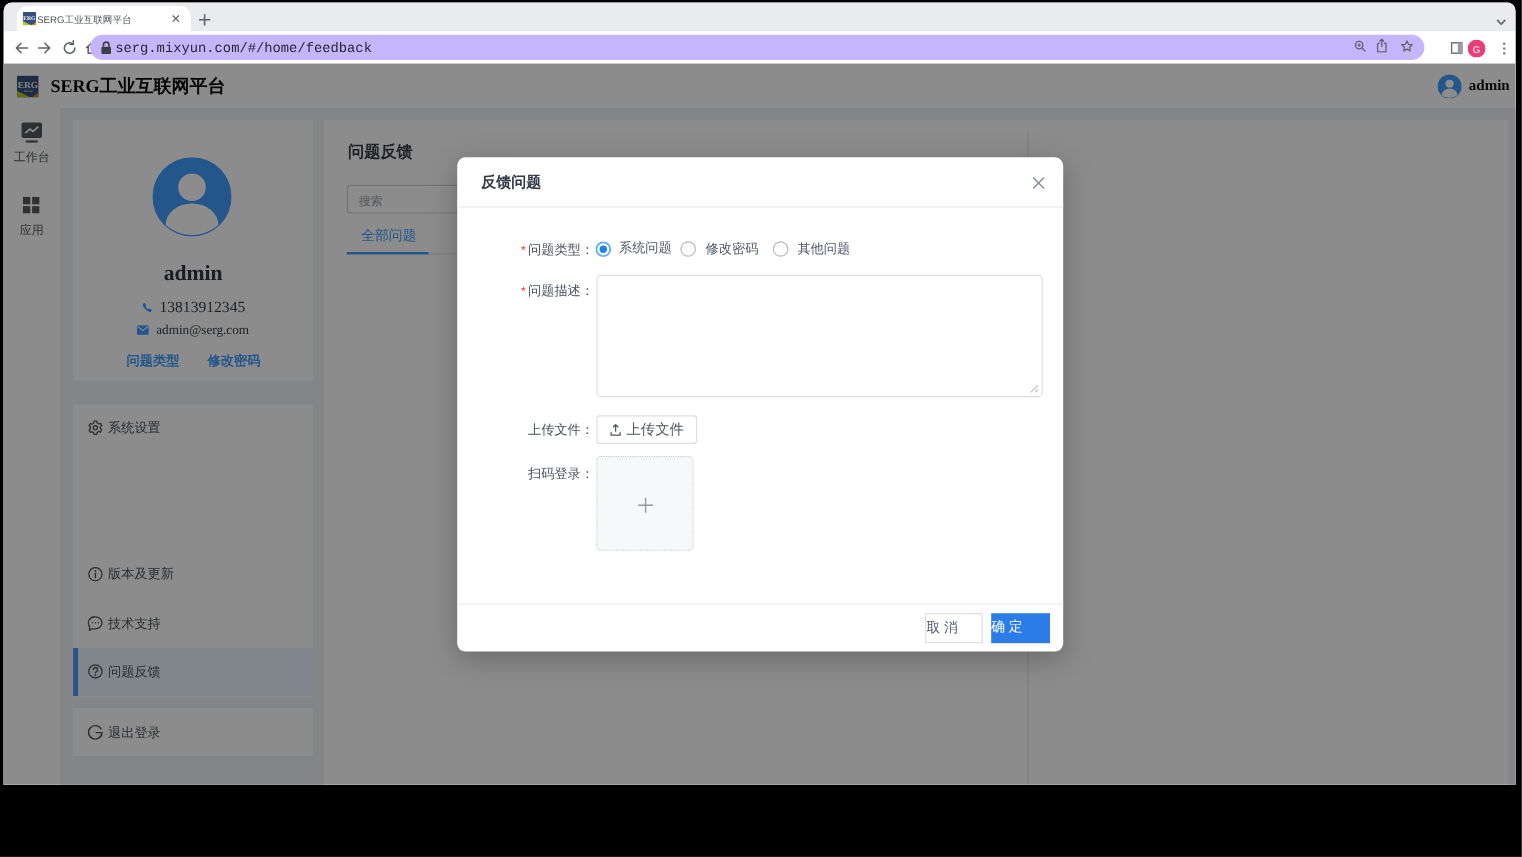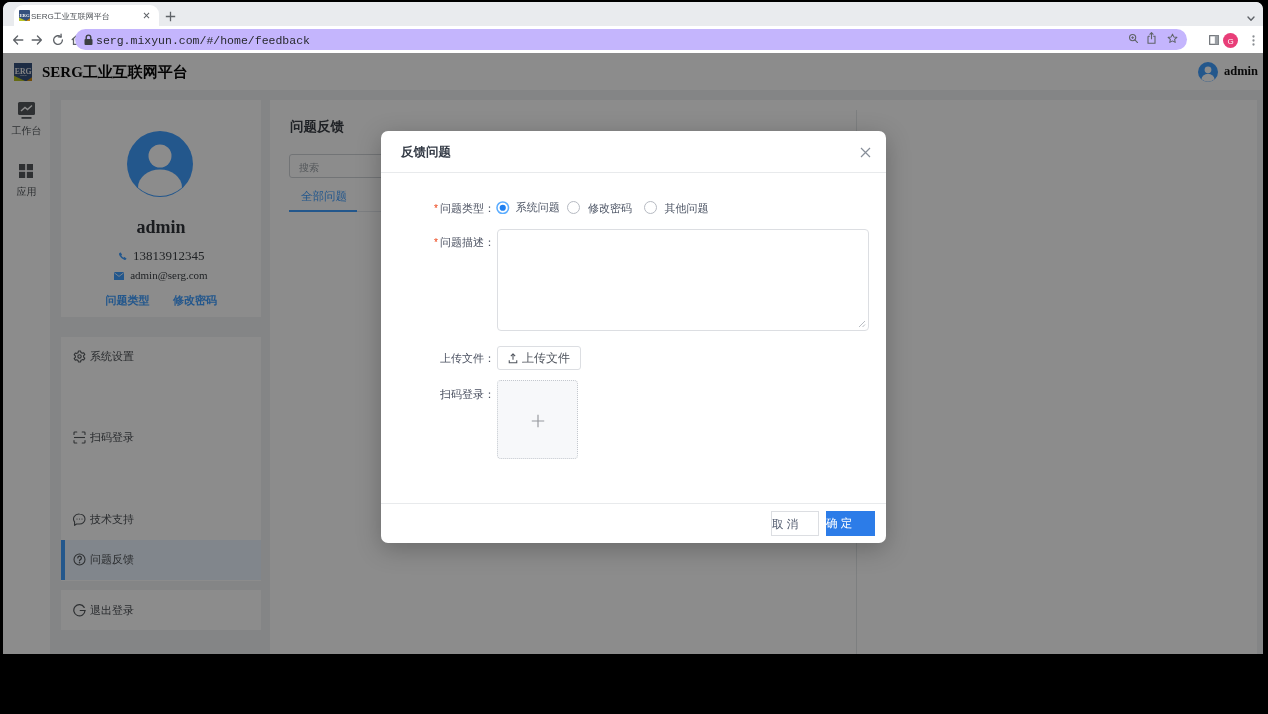--- a/index.html
+++ b/index.html
@@ -215,26 +215,27 @@
       <div class="abs" style="left:44.5px;top:192.5px;font-size:11px;font-weight:bold;color:#409eff;">问题类型</div>
       <div class="abs" style="left:112px;top:192.5px;font-size:11px;font-weight:bold;color:#409eff;">修改密码</div>
     </div>
     <div class="abs card" id="mcard">
       <div class="mitem" style="top:0;"><span class="mico">
             <svg width="13" height="13" viewBox="0 0 13 13">
               <path d="M5.4 1 h2.2 l.3 1.5 a4.2 4.2 0 0 1 1.3 .75 l1.5-.5 1.1 1.9-1.2 1 a4.3 4.3 0 0 1 0 1.5 l1.2 1-1.1 1.9-1.5-.5 a4.2 4.2 0 0 1-1.3 .75 L7.6 12 H5.4 l-.3-1.5 a4.2 4.2 0 0 1-1.3-.75 l-1.5.5-1.1-1.9 1.2-1 a4.3 4.3 0 0 1 0-1.5 l-1.2-1 1.1-1.9 1.5.5 a4.2 4.2 0 0 1 1.3-.75 Z" fill="none" stroke="#54585c" stroke-width="1.1" stroke-linejoin="round"></path>
               <circle cx="6.5" cy="6.5" r="1.7" fill="none" stroke="#54585c" stroke-width="1.1"></circle>
             </svg>
           </span>系统设置</div>
-      <div class="mitem" style="top:81.2px;"><span class="mico">
-            <svg width="13" height="13" viewBox="0 0 13 13">
-              <path d="M1 3.5 V1.8 A0.8 0.8 0 0 1 1.8 1 H3.8 M9.2 1 H11.2 A0.8 0.8 0 0 1 12 1.8 V3.5 M12 9.5 V11.2 A0.8 0.8 0 0 1 11.2 12 H9.2 M3.8 12 H1.8 A0.8 0.8 0 0 1 1 11.2 V9.5" fill="none" stroke="#54585c" stroke-width="1.1" stroke-linecap="round"></path>
-              <path d="M1 6.5 H12" stroke="#54585c" stroke-width="1.1"></path>
-            </svg>
-          </span>扫码登录</div>
+      <div class="mitem" style="top:121.8px;"><span class="mico">
+            <svg width="13" height="13" viewBox="0 0 13 13">
+              <circle cx="6.5" cy="6.5" r="5.5" fill="none" stroke="#54585c" stroke-width="1.1"></circle>
+              <path d="M6.5 5.8 V9.5" stroke="#54585c" stroke-width="1.2" stroke-linecap="round"></path>
+              <circle cx="6.5" cy="3.8" r="0.8" fill="#54585c"></circle>
+            </svg>
+          </span>版本及更新</div>
       <div class="mitem" style="top:162.4px;"><span class="mico">
             <svg width="13" height="13" viewBox="0 0 13 13">
               <path d="M6.5 1 a5.5 5 0 0 1 0 10 h-3 L1.6 12.4 V8.9 A5.5 5 0 0 1 6.5 1 Z" fill="none" stroke="#54585c" stroke-width="1.1" stroke-linejoin="round"></path>
               <circle cx="4" cy="6" r="0.6" fill="#54585c"></circle>
               <circle cx="6.5" cy="6" r="0.6" fill="#54585c"></circle>
               <circle cx="9" cy="6" r="0.6" fill="#54585c"></circle>
             </svg>
           </span>技术支持</div>
       <div class="mitem" style="top:203px;background:#ecf5ff;"><span class="abs" style="left:0;top:0;width:4px;height:40.6px;background:#409eff;"></span><span class="mico">
             <svg width="13" height="13" viewBox="0 0 13 13">

